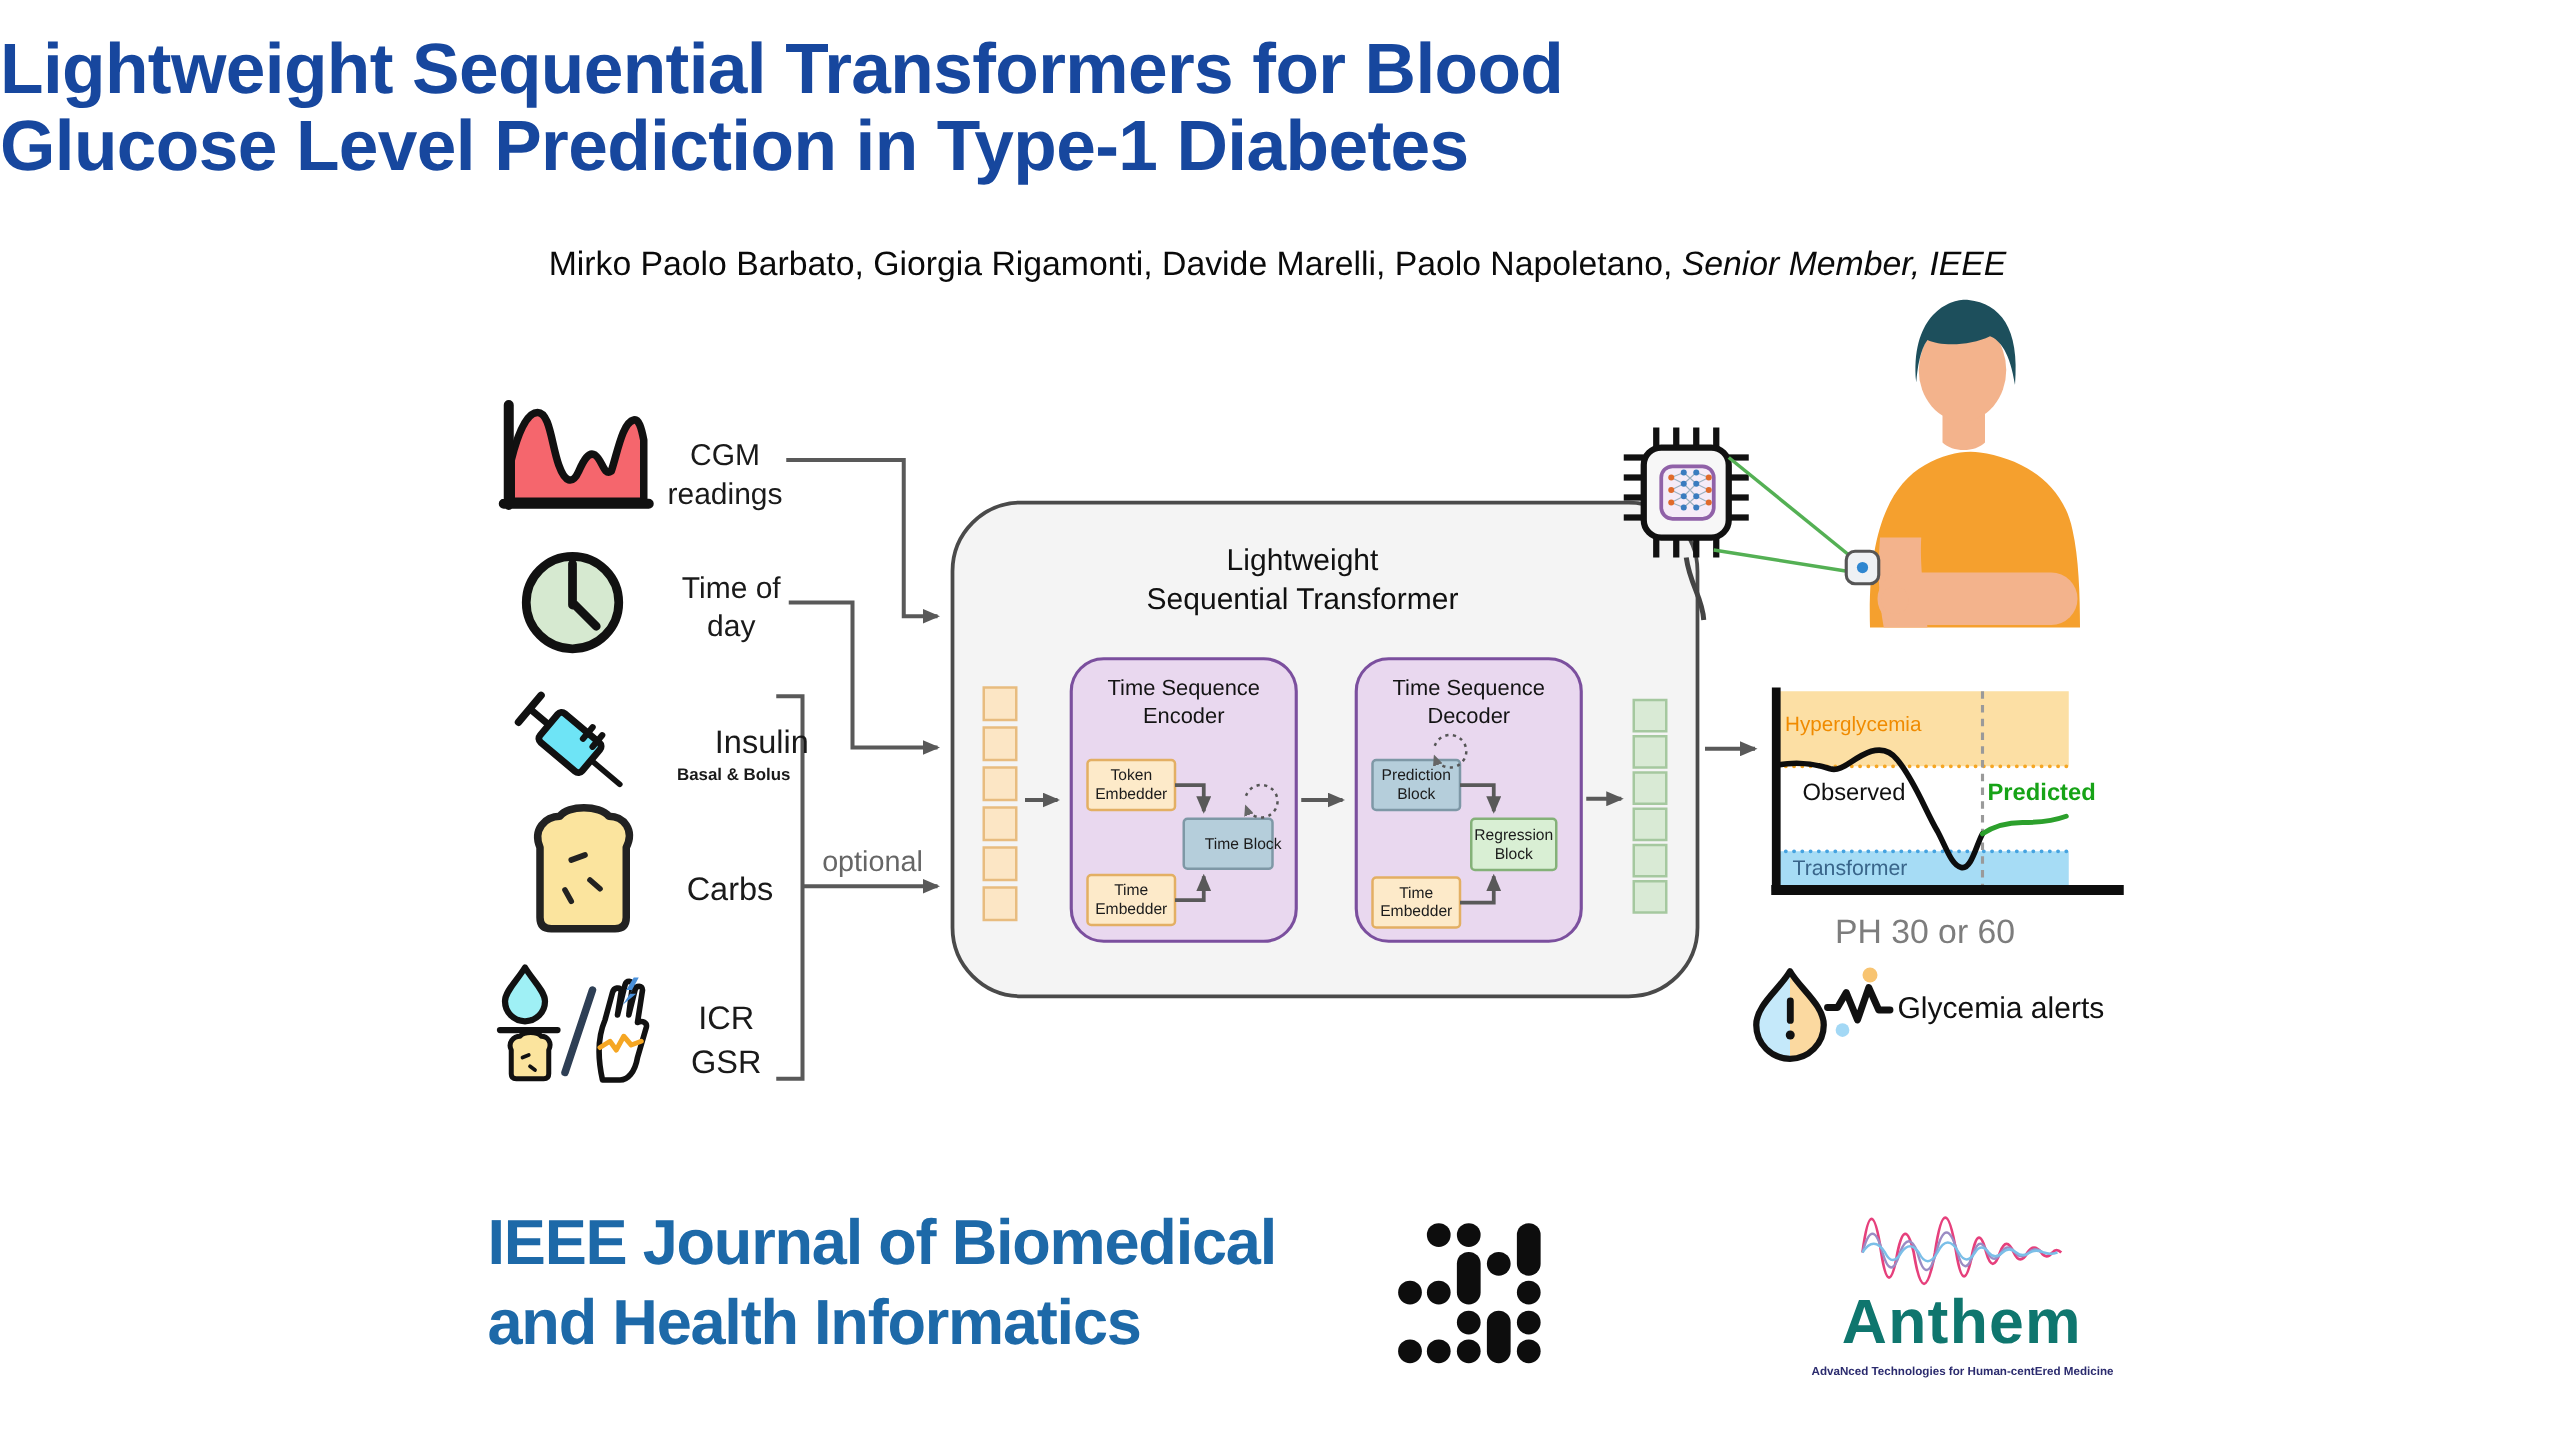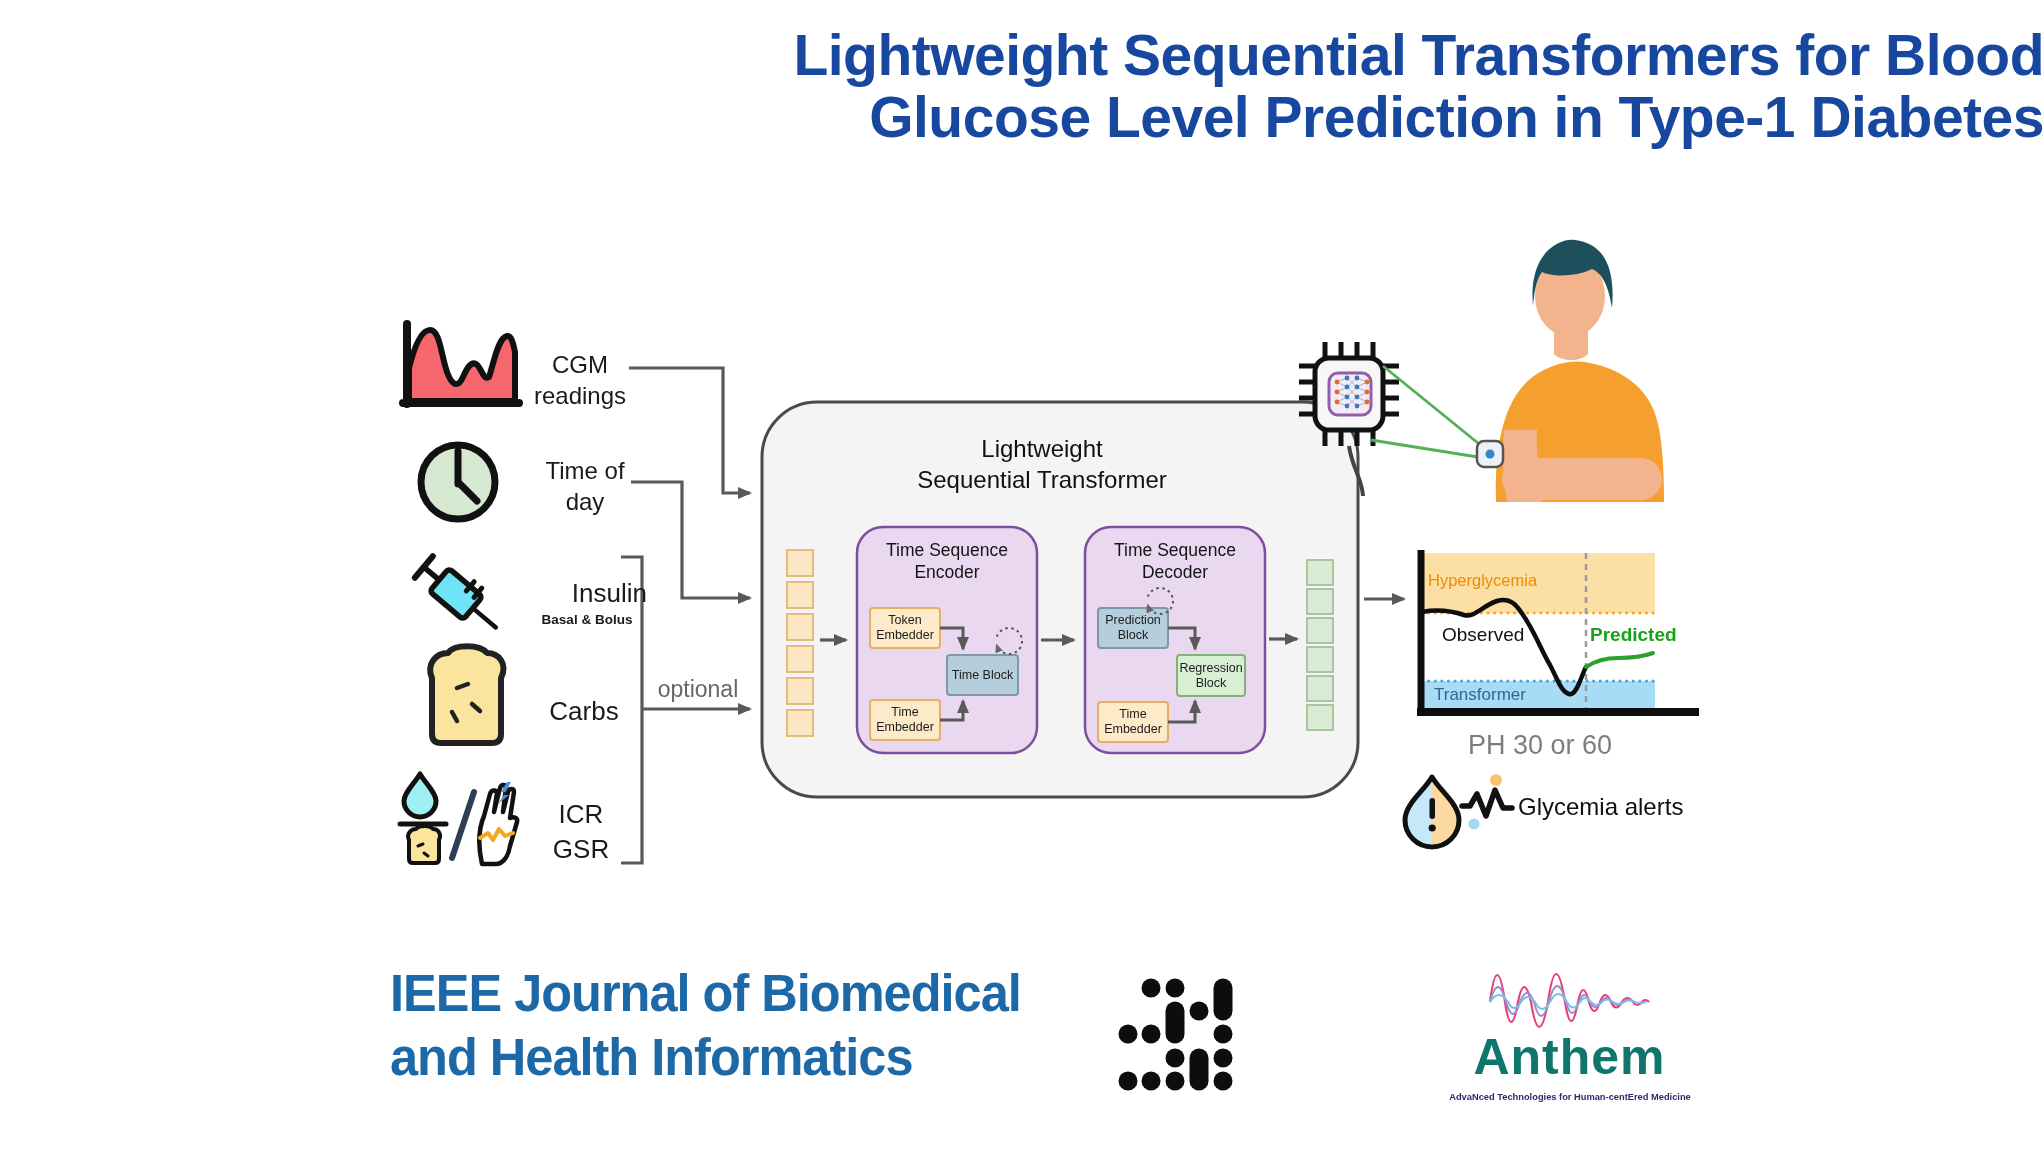--- a/index.html
+++ b/index.html
@@ -1,20 +1,20 @@
 <!DOCTYPE html>
 <html><head>
 <meta charset="utf-8">
 <style>
   html,body{margin:0;padding:0;background:#ffffff;}
   #stage{position:relative;width:2044px;height:1152px;background:#fff;overflow:hidden;
          font-family:"Liberation Sans",sans-serif;}
   #art{position:absolute;left:0;top:0;}
   .lbl{position:absolute;text-align:center;color:#1a1a1a;line-height:1.3;}
-  .title{position:absolute;left:0;top:24px;width:2044px;text-align:right;
+  .title{position:absolute;left:0;top:24px;width:2044px;text-align:left;
          color:#17479e;font-weight:bold;font-size:57px;line-height:62px;letter-spacing:-0.5px;}
   .authors{position:absolute;left:0;top:196px;width:2044px;text-align:center;
            color:#0a0a0a;font-size:27px;}
   .authors i{font-style:italic;}
   .blk{position:absolute;display:flex;align-items:center;justify-content:center;
        text-align:center;font-size:12.5px;line-height:1.18;color:#1c1c1c;}
   .enc-title{font-size:17.5px;line-height:1.25;color:#141414;}
   .box-title{font-size:24px;line-height:1.3;color:#111;}
   .gray{color:#666;}
   .journal{position:absolute;left:390px;top:962px;color:#1d69a8;font-weight:bold;
@@ -256,20 +256,24 @@
       <path d="M1490,1002 Q1499,988 1508,1002 Q1514,1014 1521,1002 Q1528,992 1535,1002 Q1542,1016 1550,1002
                Q1558,986 1567,1002 Q1573,1013 1580,1002 Q1585,994 1591,1002 Q1596,1008 1602,1002
                Q1607,997 1613,1002 Q1618,1006 1624,1002 Q1629,999 1635,1002 Q1640,1004 1646,1002" stroke="#7bbfe8" stroke-width="2"></path>
     </g>
   </svg>
 
   <div class="title">
     <div>Lightweight Sequential Transformers for Blood</div>
     <div>Glucose Level Prediction in Type-1 Diabetes</div>
   </div>
+  <div class="authors">
+    <span>Mirko Paolo Barbato, Giorgia Rigamonti, Davide Marelli, Paolo Napoletano,</span>
+    <i>Senior Member, IEEE</i>
+  </div>
 
   <div class="lbl" style="left:520px;top:349px;width:120px;font-size:24px;">
     <div>CGM</div>
     <div>readings</div>
   </div>
   <div class="lbl" style="left:525px;top:455px;width:120px;font-size:24px;">
     <div>Time of</div>
     <div>day</div>
   </div>
   <div class="lbl" style="left:527px;top:577px;width:120px;font-size:26px;text-align:right;">Insulin</div>
@@ -287,21 +291,21 @@
   </div>
   <div class="lbl enc-title" style="left:857px;top:540px;width:180px;">
     <div>Time Sequence</div>
     <div>Encoder</div>
   </div>
   <div class="lbl enc-title" style="left:1085px;top:540px;width:180px;">
     <div>Time Sequence</div>
     <div>Decoder</div>
   </div>
   <div class="blk" style="left:870px;top:608px;width:70px;height:40px;">Token Embedder</div>
-  <div class="blk" style="left:947px;top:655px;width:71px;height:40px;">Time Block</div>
+  <div class="blk" style="left:947px;top:655px;width:71px;height:40px;padding-left:12px;">Time Block</div>
   <div class="blk" style="left:870px;top:700px;width:70px;height:40px;">Time Embedder</div>
   <div class="blk" style="left:1098px;top:608px;width:70px;height:40px;">Prediction Block</div>
   <div class="blk" style="left:1177px;top:655px;width:68px;height:41px;">Regression Block</div>
   <div class="blk" style="left:1098px;top:702px;width:70px;height:40px;">Time Embedder</div>
 
   <div class="lbl" style="left:1428px;top:570px;width:auto;font-size:16.5px;color:#f08b00;font-weight:500;">Hyperglycemia</div>
   <div class="lbl" style="left:1442px;top:623px;width:auto;font-size:19px;color:#111;">Observed</div>
   <div class="lbl" style="left:1590px;top:623px;width:auto;font-size:19px;color:#17a317;font-weight:bold;">Predicted</div>
   <div class="lbl" style="left:1434px;top:684px;width:auto;font-size:17px;color:#39658a;">Transformer</div>
   <div class="lbl" style="left:1420px;top:728px;width:240px;font-size:27px;color:#7d7d7d;">PH 30 or 60</div>

